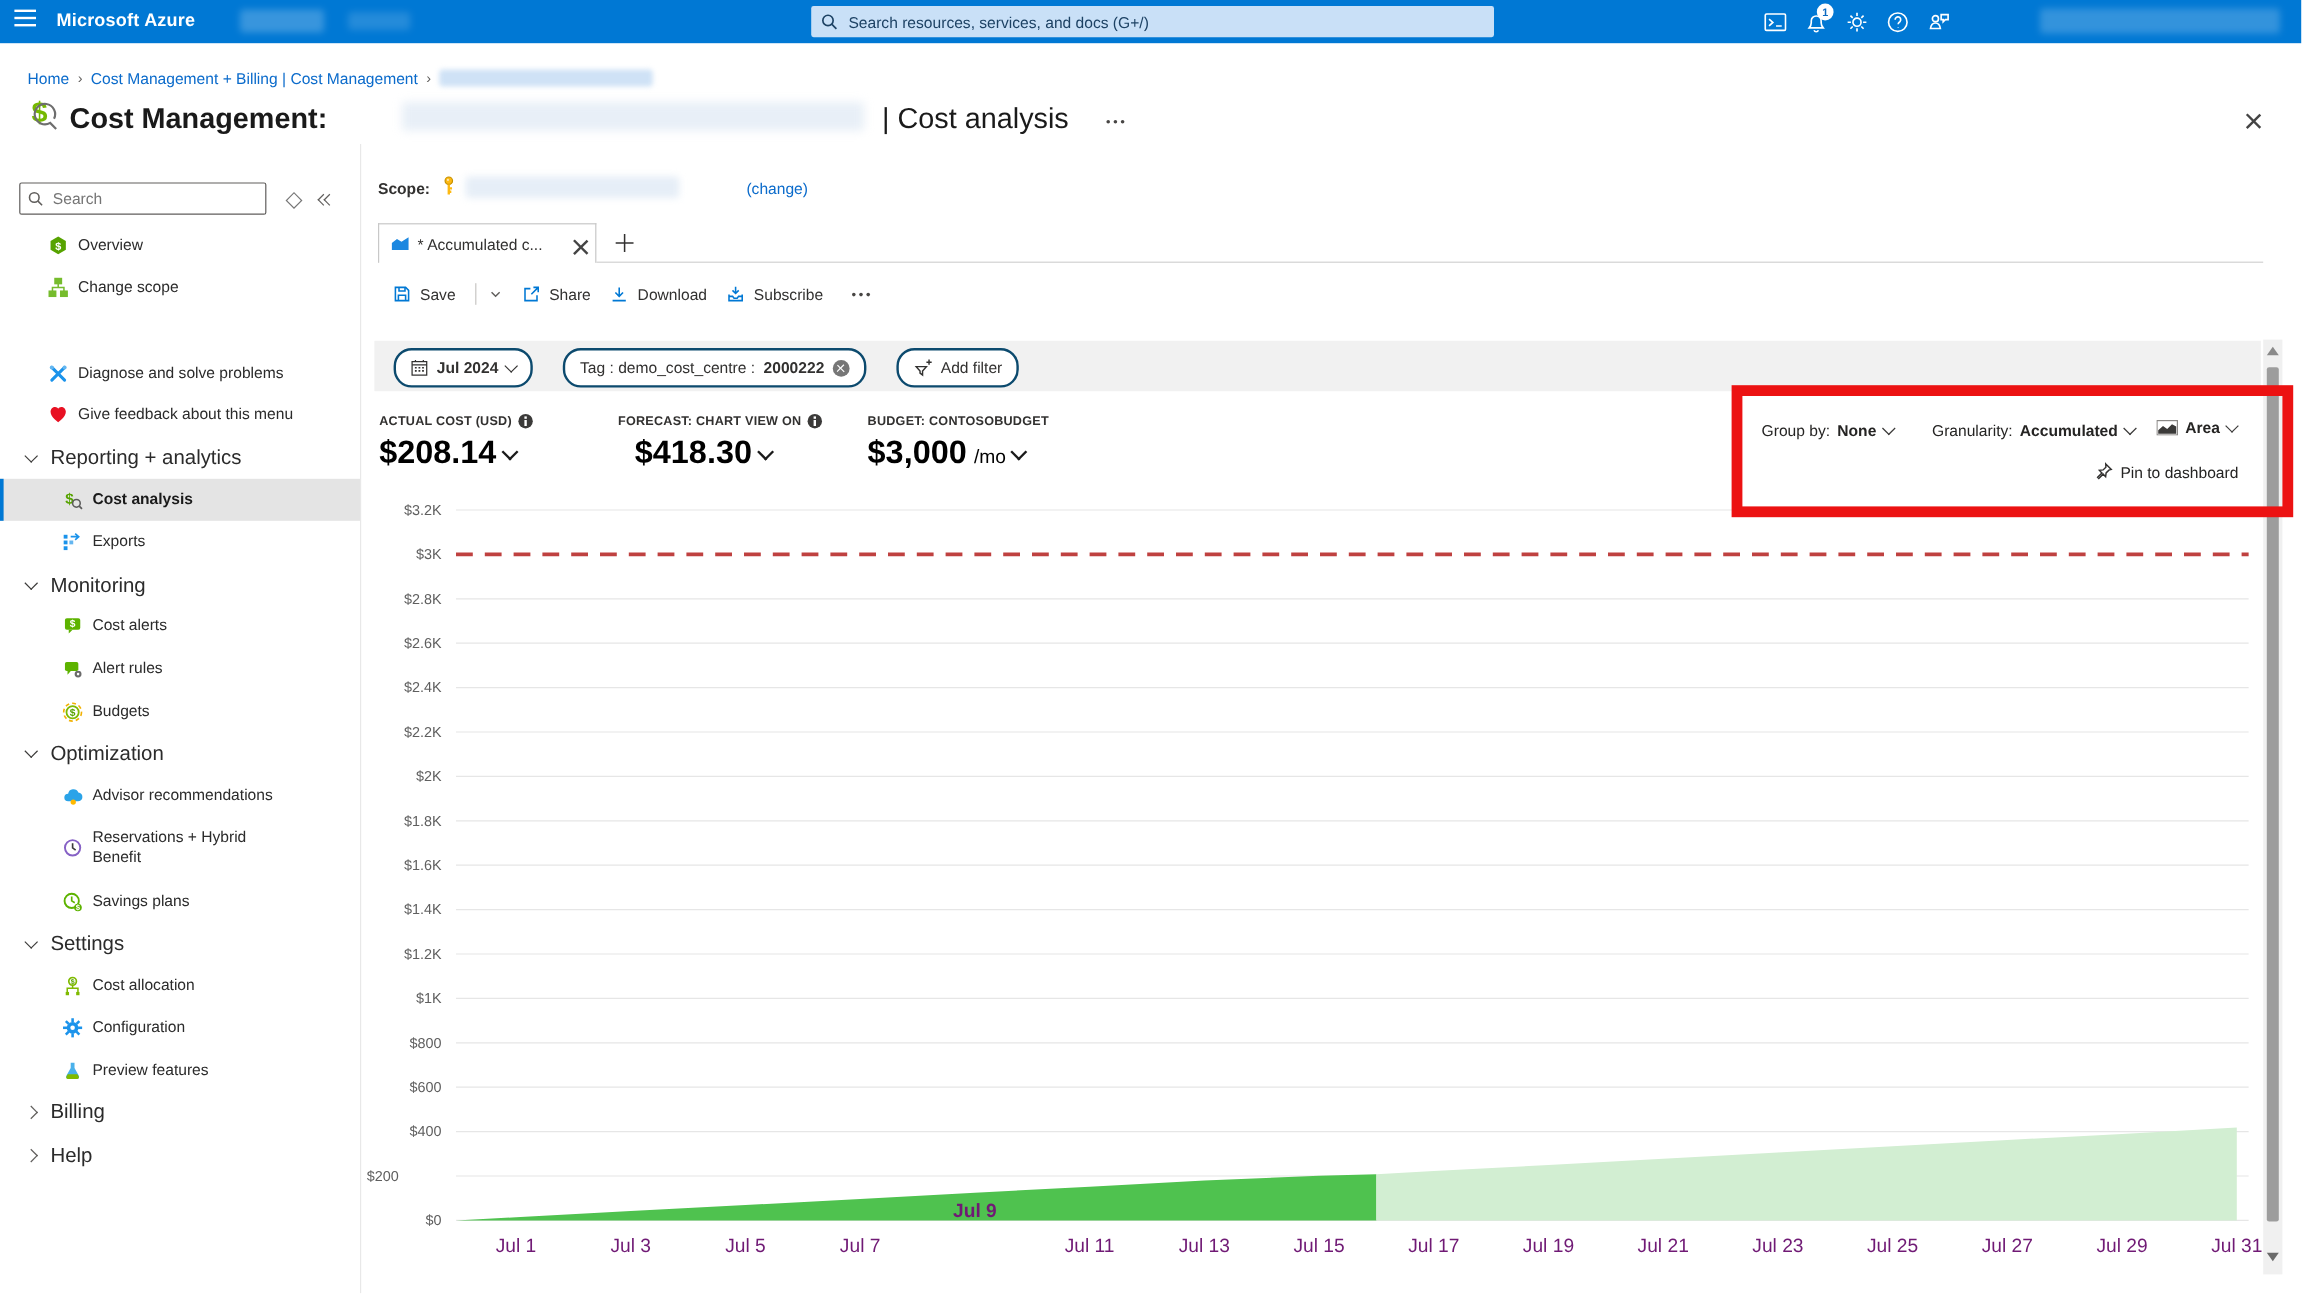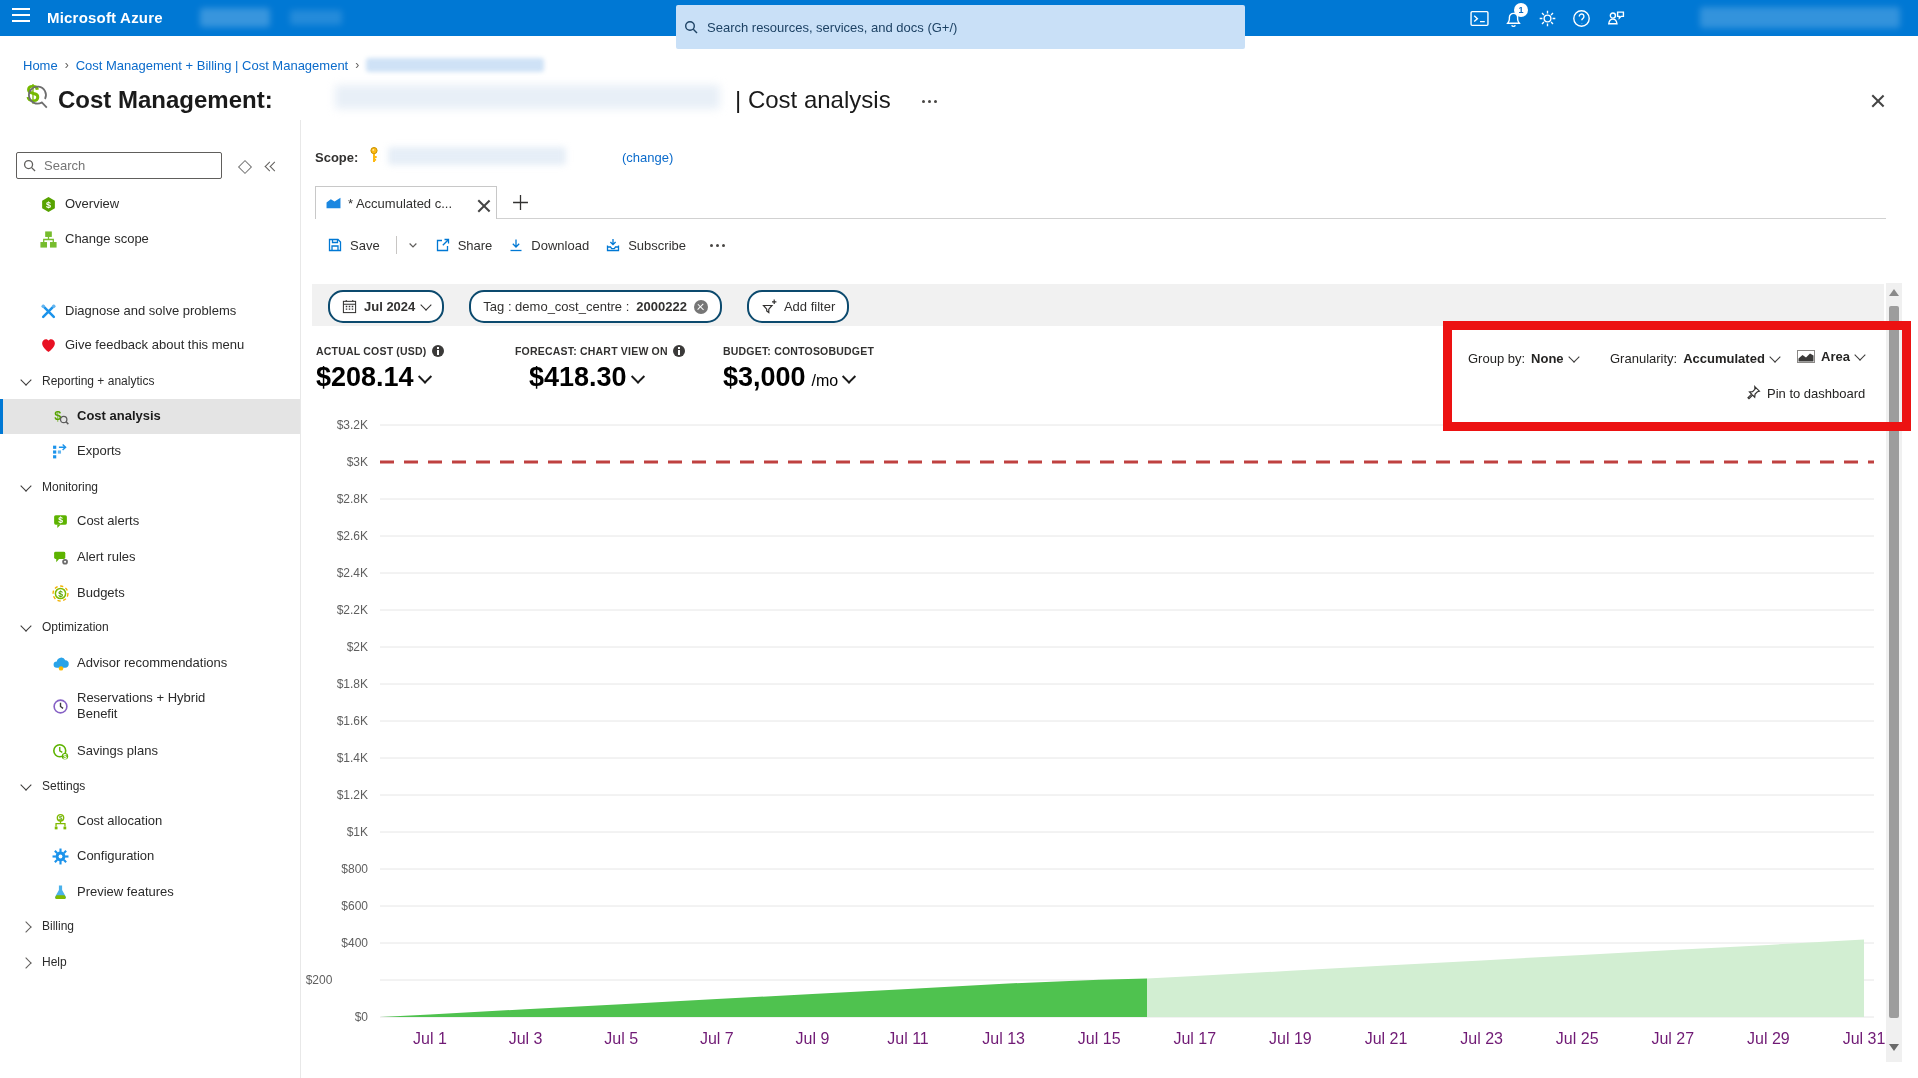--- a/index.html
+++ b/index.html
@@ -5,21 +5,21 @@
   html,body{margin:0;padding:0;background:#fff}
   .page{position:relative;width:1918px;height:1078px;background:#fff;overflow:hidden;
         font-family:"Liberation Sans",sans-serif;color:#323130;font-size:13px}
   .abs{position:absolute}
   .row{display:flex;align-items:center}
 
   
   .topbar{position:absolute;left:0;top:0;width:1918px;height:36px;background:#0078d4;color:#fff}
   .brand{font-weight:bold;font-size:15px;letter-spacing:.2px}
   .tb-blur{position:absolute;border-radius:3px;filter:blur(3px)}
-  .tb-search{position:absolute;left:676px;top:5px;width:569px;height:44px;background:#c9e0f7;
+  .tb-search{position:absolute;left:676px;top:5px;width:569px;height:26px;background:#c9e0f7;
              border-radius:2px;display:flex;align-items:center;padding:0 8px;box-sizing:border-box}
   .tb-search input{flex:1;border:none;background:transparent;outline:none;font-size:13px;
                    color:#14395e;font-family:"Liberation Sans",sans-serif}
   .tb-search input::placeholder{color:#1d4264;opacity:1}
   .tbicon{width:34px;height:36px;display:flex;align-items:center;justify-content:center;position:relative}
   .badge{position:absolute;top:3px;right:2px;width:14px;height:14px;border-radius:50%;background:#fff;
          color:#0b6ac1;font-size:9px;font-weight:bold;display:flex;align-items:center;justify-content:center}
 
   
   .crumb a{color:#0b6bcb;text-decoration:none;cursor:pointer}
@@ -32,21 +32,21 @@
   .xclose::before,.xclose::after{content:"";position:absolute;left:7px;top:0;width:1.6px;height:16px;background:#444}
   .xclose::before{transform:rotate(45deg)}.xclose::after{transform:rotate(-45deg)}
 
   
   .sidebar{position:absolute;left:0;top:120px;width:300px;bottom:0;background:#fff;border-right:1px solid #e8e8e8}
   .sb-search{position:absolute;left:16px;top:32px;width:206px;height:27px;border:1px solid #605e5c;
              border-radius:2px;display:flex;align-items:center;padding:0 6px;box-sizing:border-box}
   .sb-search input{flex:1;border:none;outline:none;font-size:13px;font-family:"Liberation Sans",sans-serif;color:#323130;width:100%}
   .srow{position:absolute;left:0;right:0;height:35px;display:flex;align-items:center;cursor:pointer}
   .srow .sic{margin-left:40px;width:17px;height:17px;flex:none;display:flex}
-  .srow.group{font-size:12px}
+  .srow.group{font-size:17px}
   .srow.group .gchv{margin-left:22px;width:14px;flex:none;display:flex}
   .srow.group .slbl{margin-left:6px}
   .srow.child .sic{margin-left:52px}
   .slbl{margin-left:8px;color:#2b2b2b;line-height:1.25}
   .srow.sel{background:#e4e4e4}
   .srow.sel::before{content:"";position:absolute;left:0;top:0;bottom:0;width:3px;background:#0078d4}
   .srow.sel .slbl{font-weight:600;color:#1a1a1a}
   .chv{display:inline-block;width:7px;height:7px;border-right:1.6px solid #3b3a39;border-bottom:1.6px solid #3b3a39;
        transform:rotate(45deg);margin-top:-3px}
   .chv.right{transform:rotate(-45deg);margin-top:0;border-color:#605e5c}
@@ -592,21 +592,21 @@
       <div class="ylab" style="left: 270px; top: 603px;">$2.2K</div>
       <div class="ylab" style="left: 270px; top: 566px;">$2.4K</div>
       <div class="ylab" style="left: 270px; top: 529px;">$2.6K</div>
       <div class="ylab" style="left: 270px; top: 492px;">$2.8K</div>
       <div class="ylab" style="left: 270px; top: 455px;">$3K</div>
       <div class="ylab" style="left: 270px; top: 418px;">$3.2K</div>
       <div class="xlab" style="left: 394px; top: 1030px;">Jul 1</div>
       <div class="xlab" style="left: 489.6px; top: 1030px;">Jul 3</div>
       <div class="xlab" style="left: 585.2px; top: 1030px;">Jul 5</div>
       <div class="xlab" style="left: 680.8px; top: 1030px;">Jul 7</div>
-      <div class="xlab" style="left: 776.4px; top: 1030px;">Jul 9</div>
+      <div class="xlab" style="left: 776.4px; top: 1001px; font-weight: bold;">Jul 9</div>
       <div class="xlab" style="left: 872px; top: 1030px;">Jul 11</div>
       <div class="xlab" style="left: 967.6px; top: 1030px;">Jul 13</div>
       <div class="xlab" style="left: 1063.2px; top: 1030px;">Jul 15</div>
       <div class="xlab" style="left: 1158.8px; top: 1030px;">Jul 17</div>
       <div class="xlab" style="left: 1254.4px; top: 1030px;">Jul 19</div>
       <div class="xlab" style="left: 1350px; top: 1030px;">Jul 21</div>
       <div class="xlab" style="left: 1445.6px; top: 1030px;">Jul 23</div>
       <div class="xlab" style="left: 1541.2px; top: 1030px;">Jul 25</div>
       <div class="xlab" style="left: 1636.8px; top: 1030px;">Jul 27</div>
       <div class="xlab" style="left: 1732.4px; top: 1030px;">Jul 29</div>

